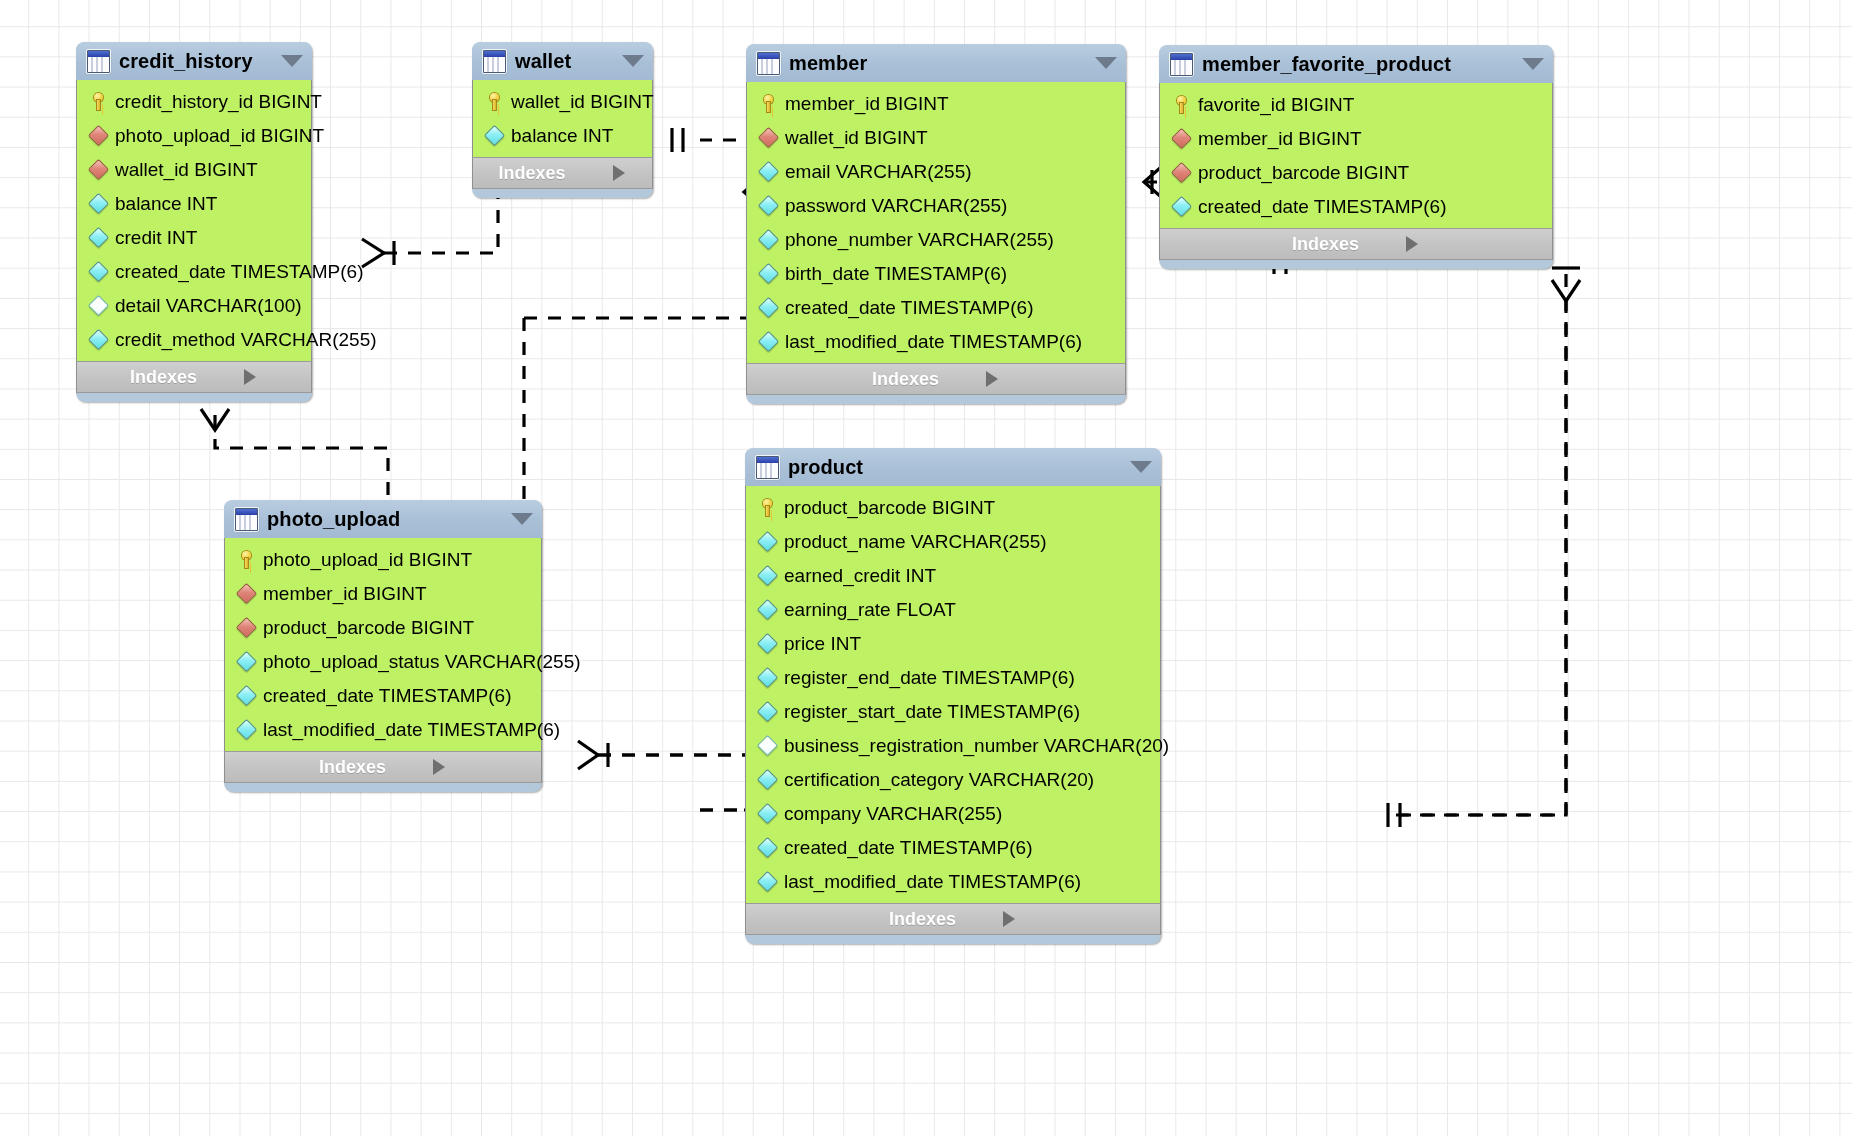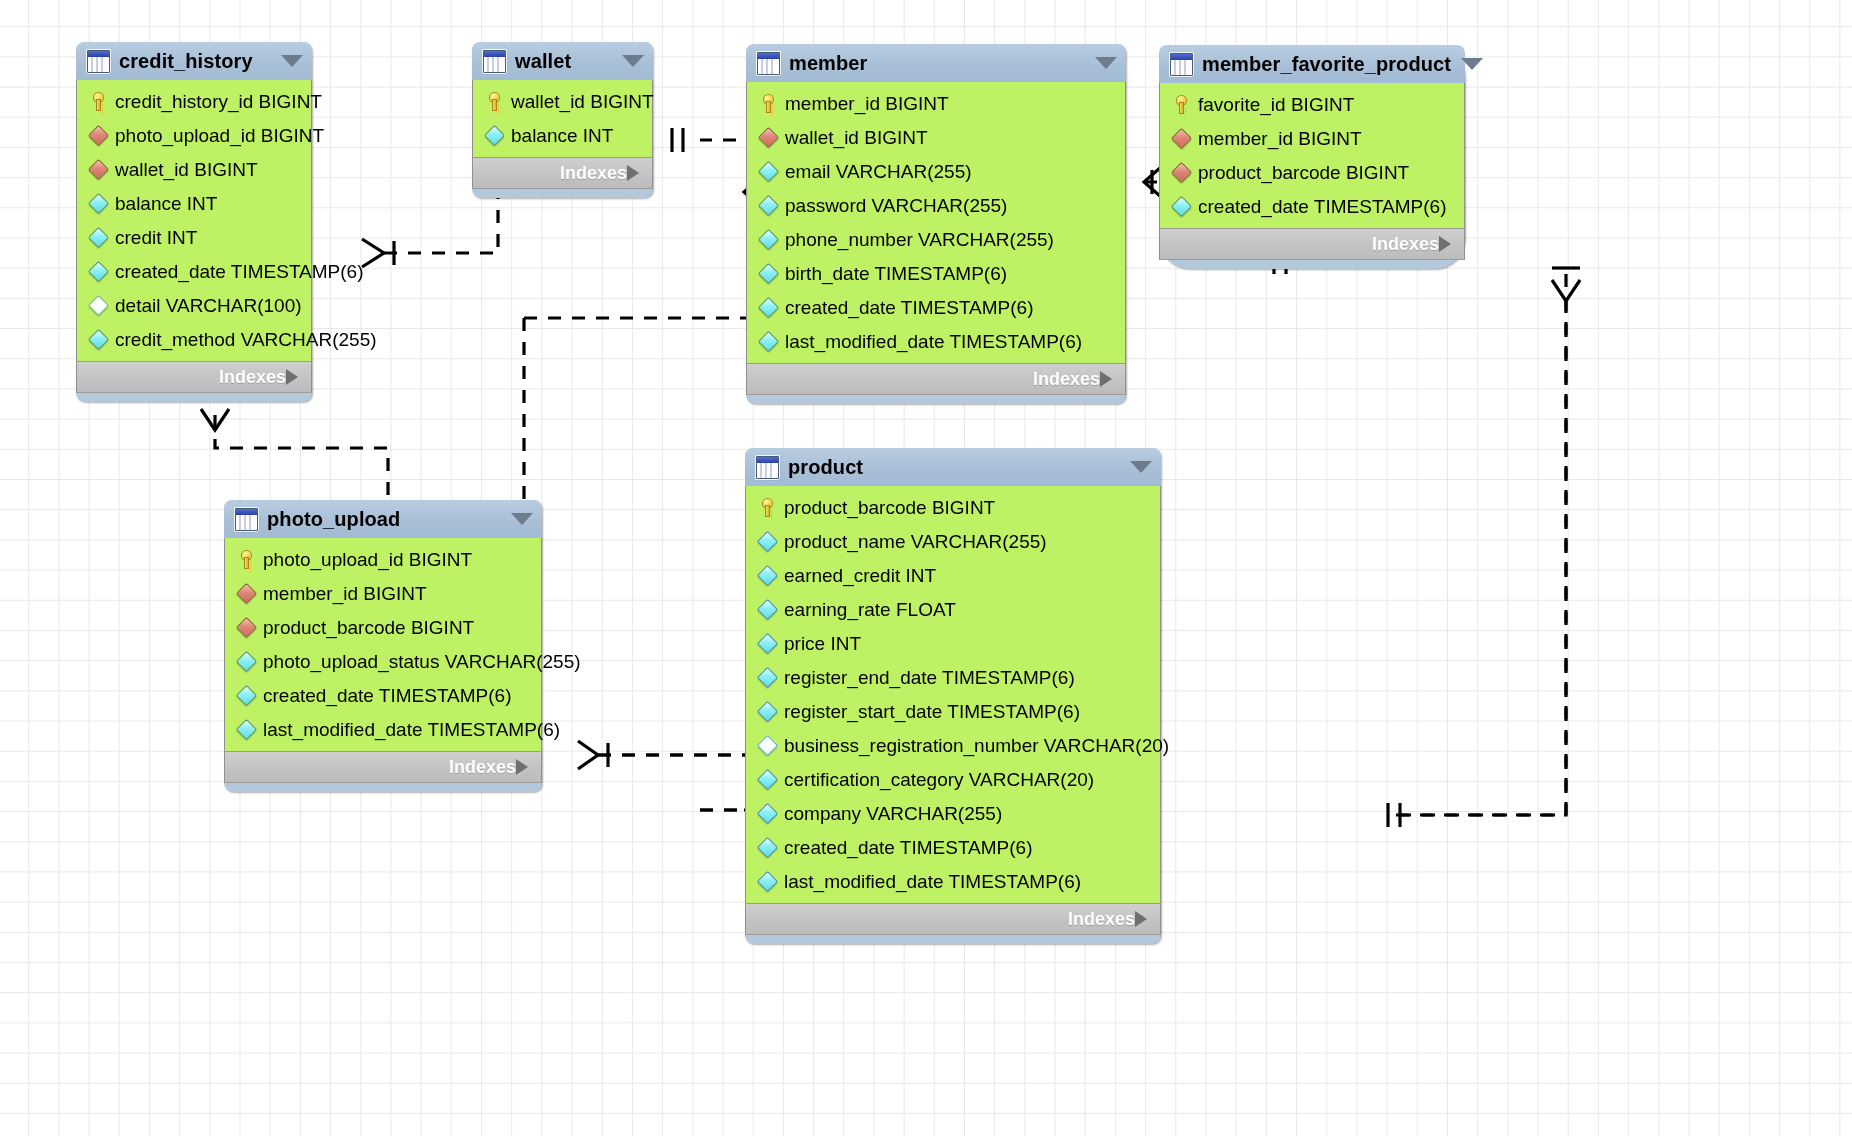--- a/index.html
+++ b/index.html
@@ -102,22 +102,22 @@
     content:"";position:absolute;left:4px;top:7px;width:3px;height:10px;
     background:linear-gradient(to right,#f6dc60,#d9b227);
     box-shadow:0 0 0 1px #a8871a,
                4px 3px 0 -1px #e7c534, 4px 6px 0 -1px #e7c534;
   }
   .tbl-idx{
     height:32px;
     background:linear-gradient(to bottom,#cfcfcf 0%,#c3c3c3 55%,#bcbcbc 100%);
     border-left:1px solid #8f8f8f;border-right:1px solid #8f8f8f;
     border-top:1px solid #9a9a9a;border-bottom:1px solid #9a9a9a;
-    display:flex;align-items:center;justify-content:flex-end;
-    padding:0 13px 0 11px;box-sizing:border-box;
+    display:flex;align-items:center;justify-content:center;
+    padding:0 13px 0 11px;box-sizing:border-box;gap:47px;
   }
   .tbl-idx .lbl{font-size:18px;font-weight:bold;color:#ffffff;text-shadow:0 1px 0 rgba(0,0,0,.18);}
   .tri{
     width:0;height:0;
     border-top:8px solid transparent;border-bottom:8px solid transparent;
     border-left:12px solid #6f6f6f;
   }
 </style>
 </head>
 <body>
@@ -346,21 +346,21 @@
             <span class="dia cyan"></span>
           </span>
           <span class="lbl">last_modified_date TIMESTAMP(6)</span>
         </div>
       </div>
       <div class="tbl-idx">
         <span class="lbl">Indexes</span>
         <span class="tri"></span>
       </div>
     </div>
-    <div class="tbl" style="left: 1159px; top: 45px; width: 306px; border-radius: 31px;">
+    <div class="tbl" style="left: 1159px; top: 45px; width: 394px;">
       <div class="tbl-hd">
         <span class="tbl-ico"></span>
         <span class="tbl-name">member_favorite_product</span>
         <span class="caret"></span>
       </div>
       <div class="tbl-body">
         <div class="row">
           <span class="ic">
             <span class="keyic"></span>
           </span>

